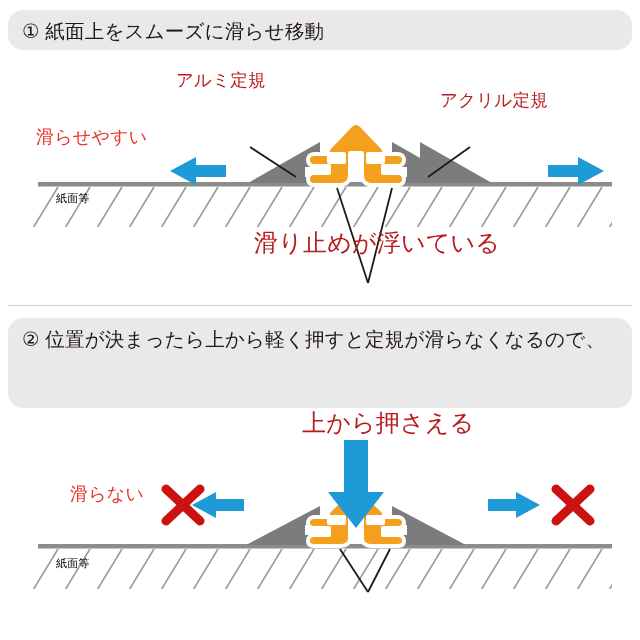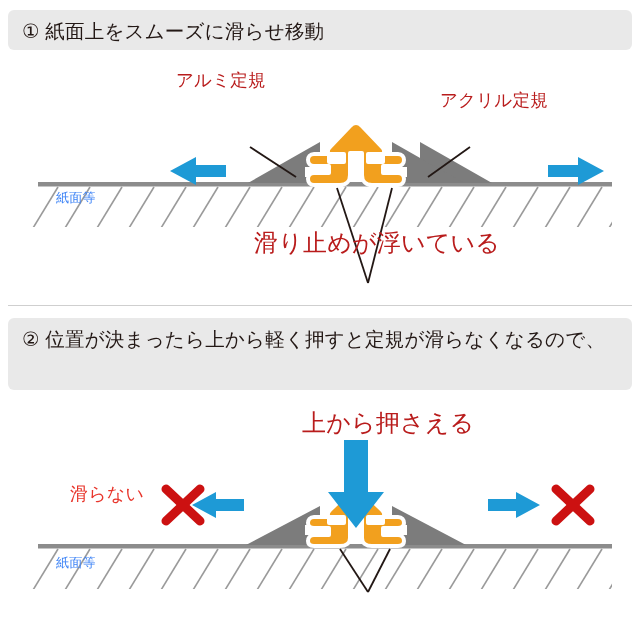--- a/index.html
+++ b/index.html
@@ -10,35 +10,35 @@
     overflow:hidden;
     position:relative;
   }
   .page{position:relative;width:640px;height:640px;}
 
   
   .hdr{
     position:absolute;
     left:8px; right:8px;
     background:#e9e9e9;
-    border-radius:6px;
+    border-radius:15px;
     box-sizing:border-box;
     padding:6px 14px 7px 14px;
     color:#231815;
   }
   .hdr-line{
     font-size:19.5px;
     line-height:30px;
     letter-spacing:0.2px;
     white-space:nowrap;
     font-weight:500;
   }
   .hdr-line.indent{ padding-left:24px; }
   #hdr1{ top:10px; height:40px; }
-  #hdr2{ top:318px; height:72px; }
+  #hdr2{ top:318px; height:90px; }
 
   
   .divider{
     position:absolute;
     left:8px; right:8px;
     height:1px;
     background:#cfcfcf;
   }
 
   
@@ -51,21 +51,21 @@
   
   .lbl{
     position:absolute;
     color:#b91c1c;
     font-size:17.5px;
     line-height:20px;
     white-space:nowrap;
     letter-spacing:0.2px;
   }
   .lbl.red{ color:#e8352b; font-size:18px; }
-  .lbl.gray{ color:#3b82f6; font-size:13px; }
+  .lbl.gray{ color:#000000; font-size:11px; }
   .lbl.big{ font-size:24px; }
 
   
   #lbl-alumi   { left:176px; top:70px; }
   #lbl-acryl   { left:440px; top:70px;margin-top:20px; }
   #lbl-slip-easy{ left:36px;  top:127px; }
   #lbl-paper1  { left:56px;  top:188px; }
   #lbl-float   { left:254px; top:233px; }
 
   
@@ -174,20 +174,21 @@
       <line x1="368" y1="228" x2="392" y2="133" stroke="#231815" stroke-width="1.8"></line>
 
       <path d="M 170 116 L 196 102 L 196 110 L 226 110 L 226 122 L 196 122 L 196 130 Z" fill="#1E9AD6"></path>
 
       <path d="M 604 116 L 578 102 L 578 110 L 548 110 L 548 122 L 578 122 L 578 130 Z" fill="#1E9AD6"></path>
     </svg>
   </div>
 
   <div class="lbl" id="lbl-alumi">アルミ定規</div>
   <div class="lbl" id="lbl-acryl">アクリル定規</div>
+  <div class="lbl red" id="lbl-slip-easy">滑らせやすい</div>
   <div class="lbl gray" id="lbl-paper1">紙面等</div>
   <div class="lbl big" id="lbl-float">滑り止めが浮いている</div>
 
   <div class="divider" style="top:305px"></div>
 
   <div class="hdr" id="hdr2">
     <div class="hdr-line">② 位置が決まったら上から軽く押すと定規が滑らなくなるので、</div>
   </div>
 
   <div class="scene" id="scene2">

